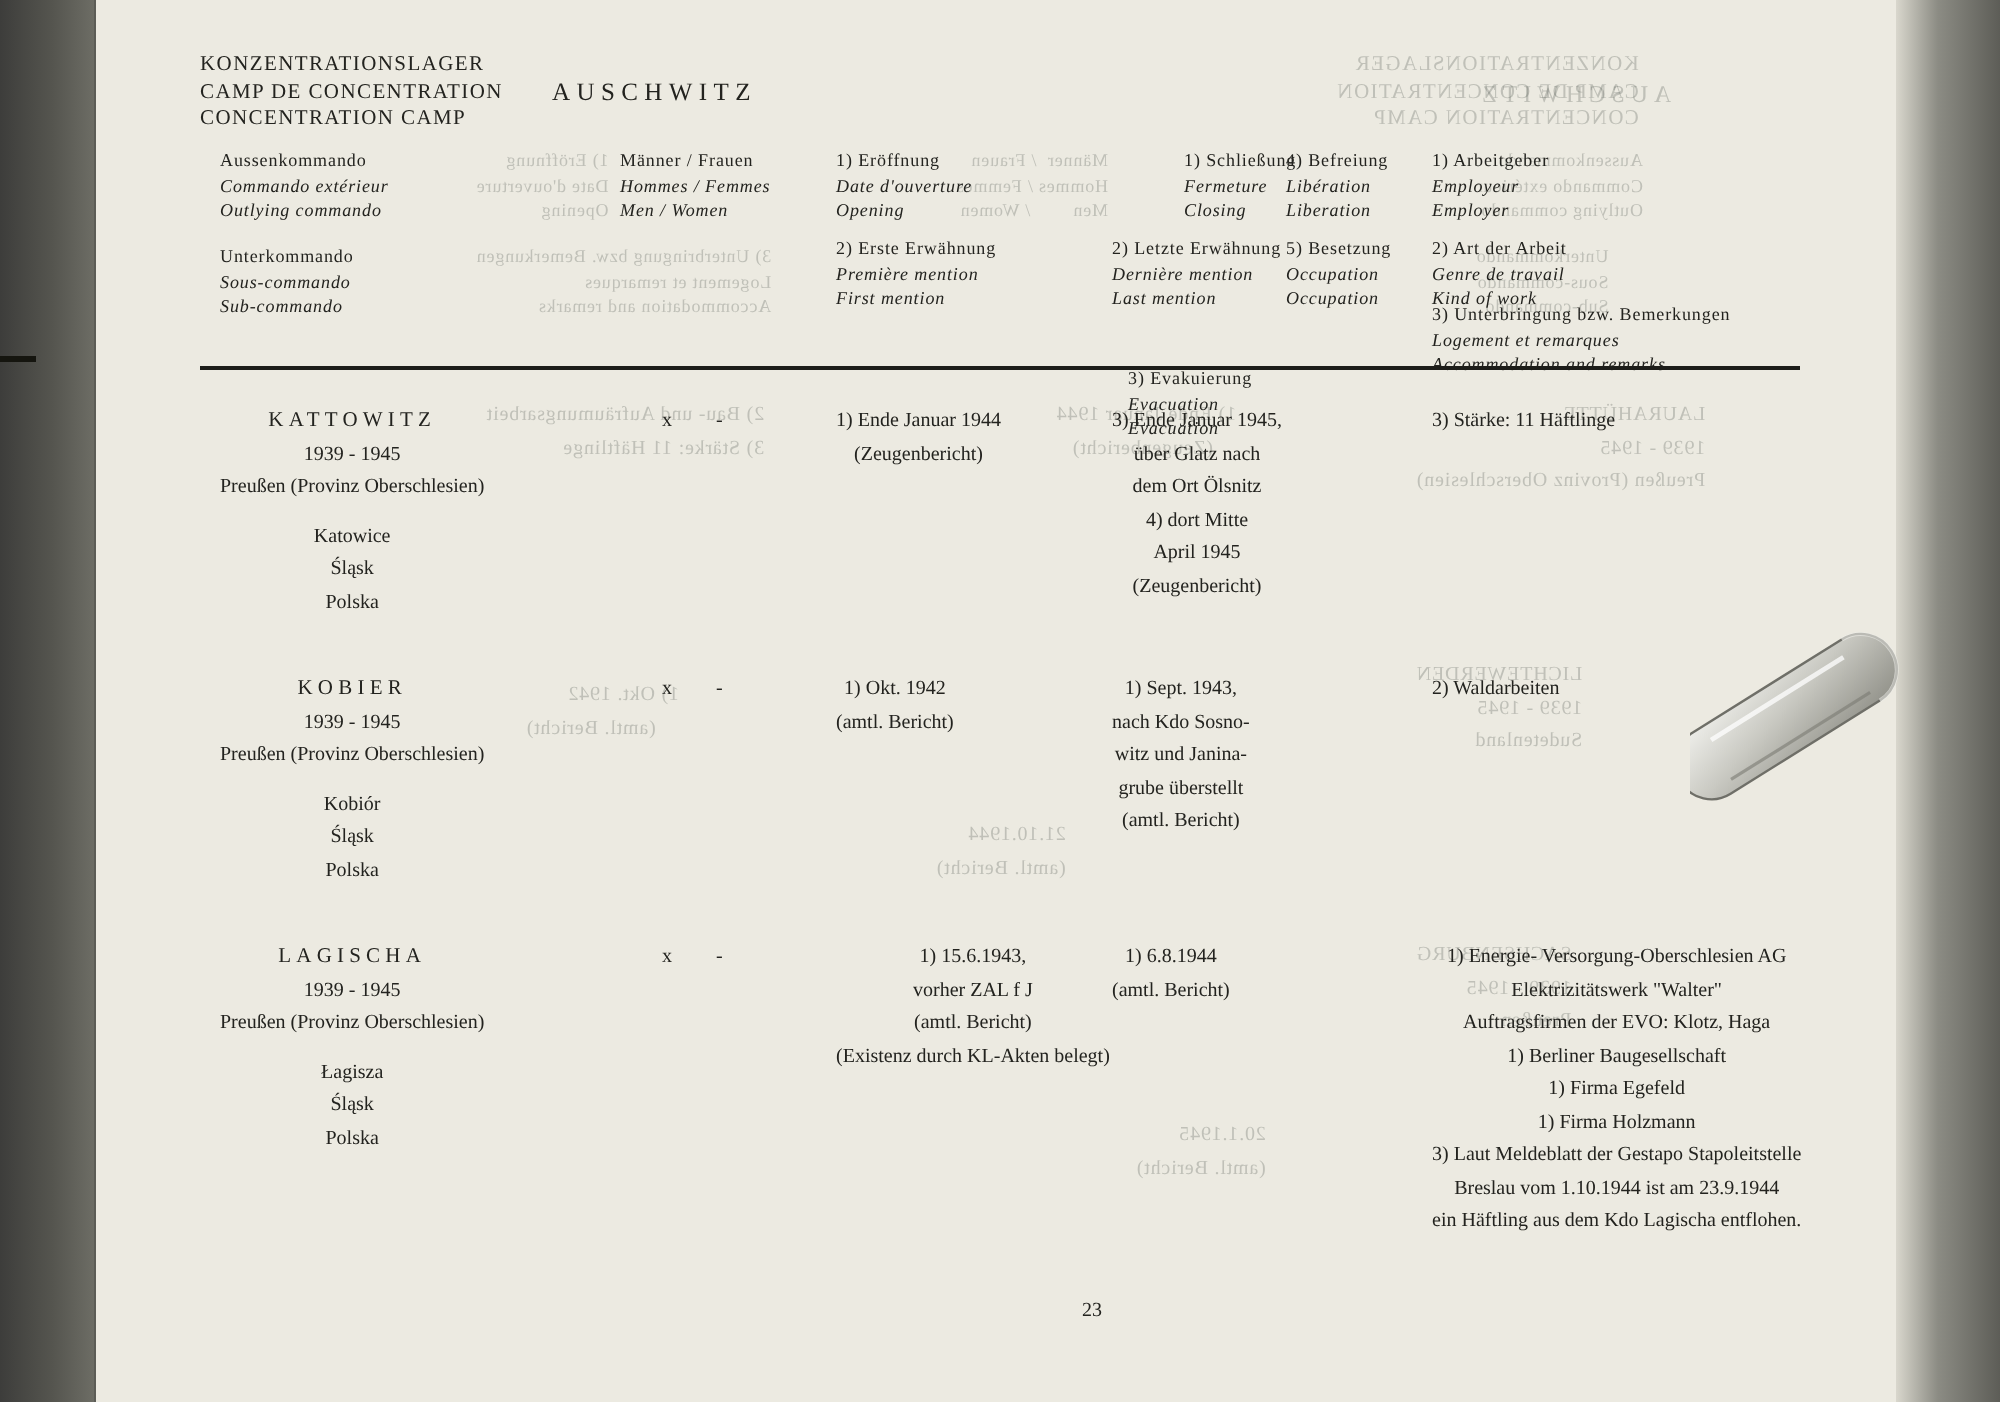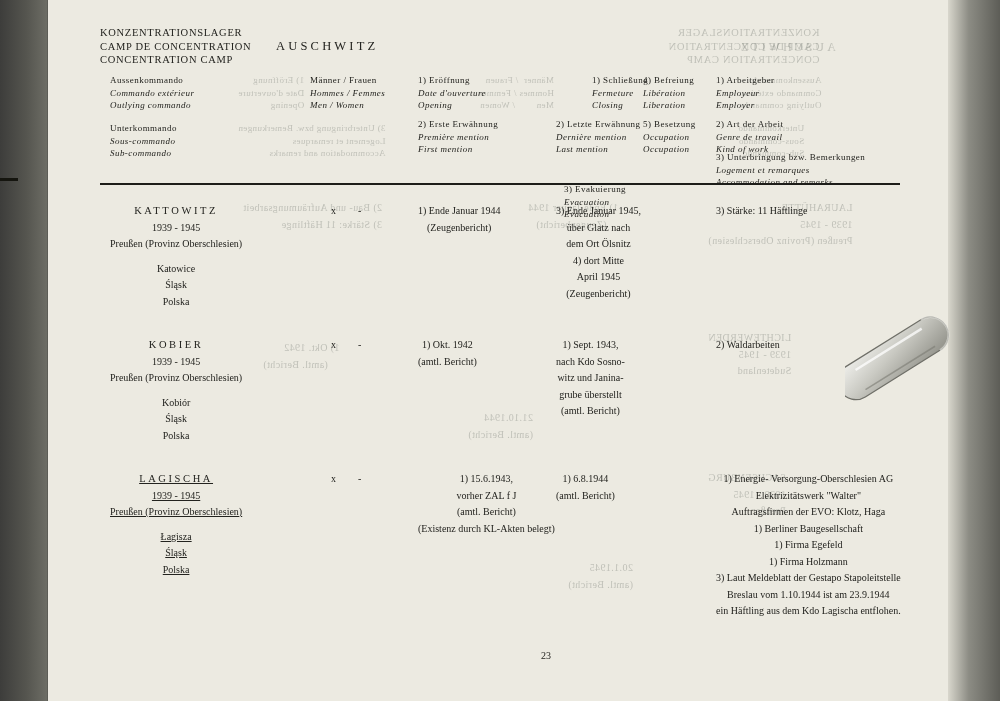--- a/index.html
+++ b/index.html
@@ -331,21 +331,21 @@
           <div>    grube überstellt</div>
           <div>    (amtl. Bericht)</div>
         </div>
       </div>
       <div class="entry c-right" style="top:337px;">
         <div class="entry-lines">
           <div>2) Waldarbeiten</div>
         </div>
       </div>
 
-      <div class="entry c-left" style="top:471px;text-decoration:underline;">
+      <div class="entry c-left" style="top:471px;">
         <div class="entry-lines">
           <div class="e-name">LAGISCHA</div>
           <div>1939 - 1945</div>
           <div>Preußen (Provinz Oberschlesien)</div>
           <div style="height:8px;"></div>
           <div>Łagisza</div>
           <div>Śląsk</div>
           <div>Polska</div>
         </div>
       </div>

